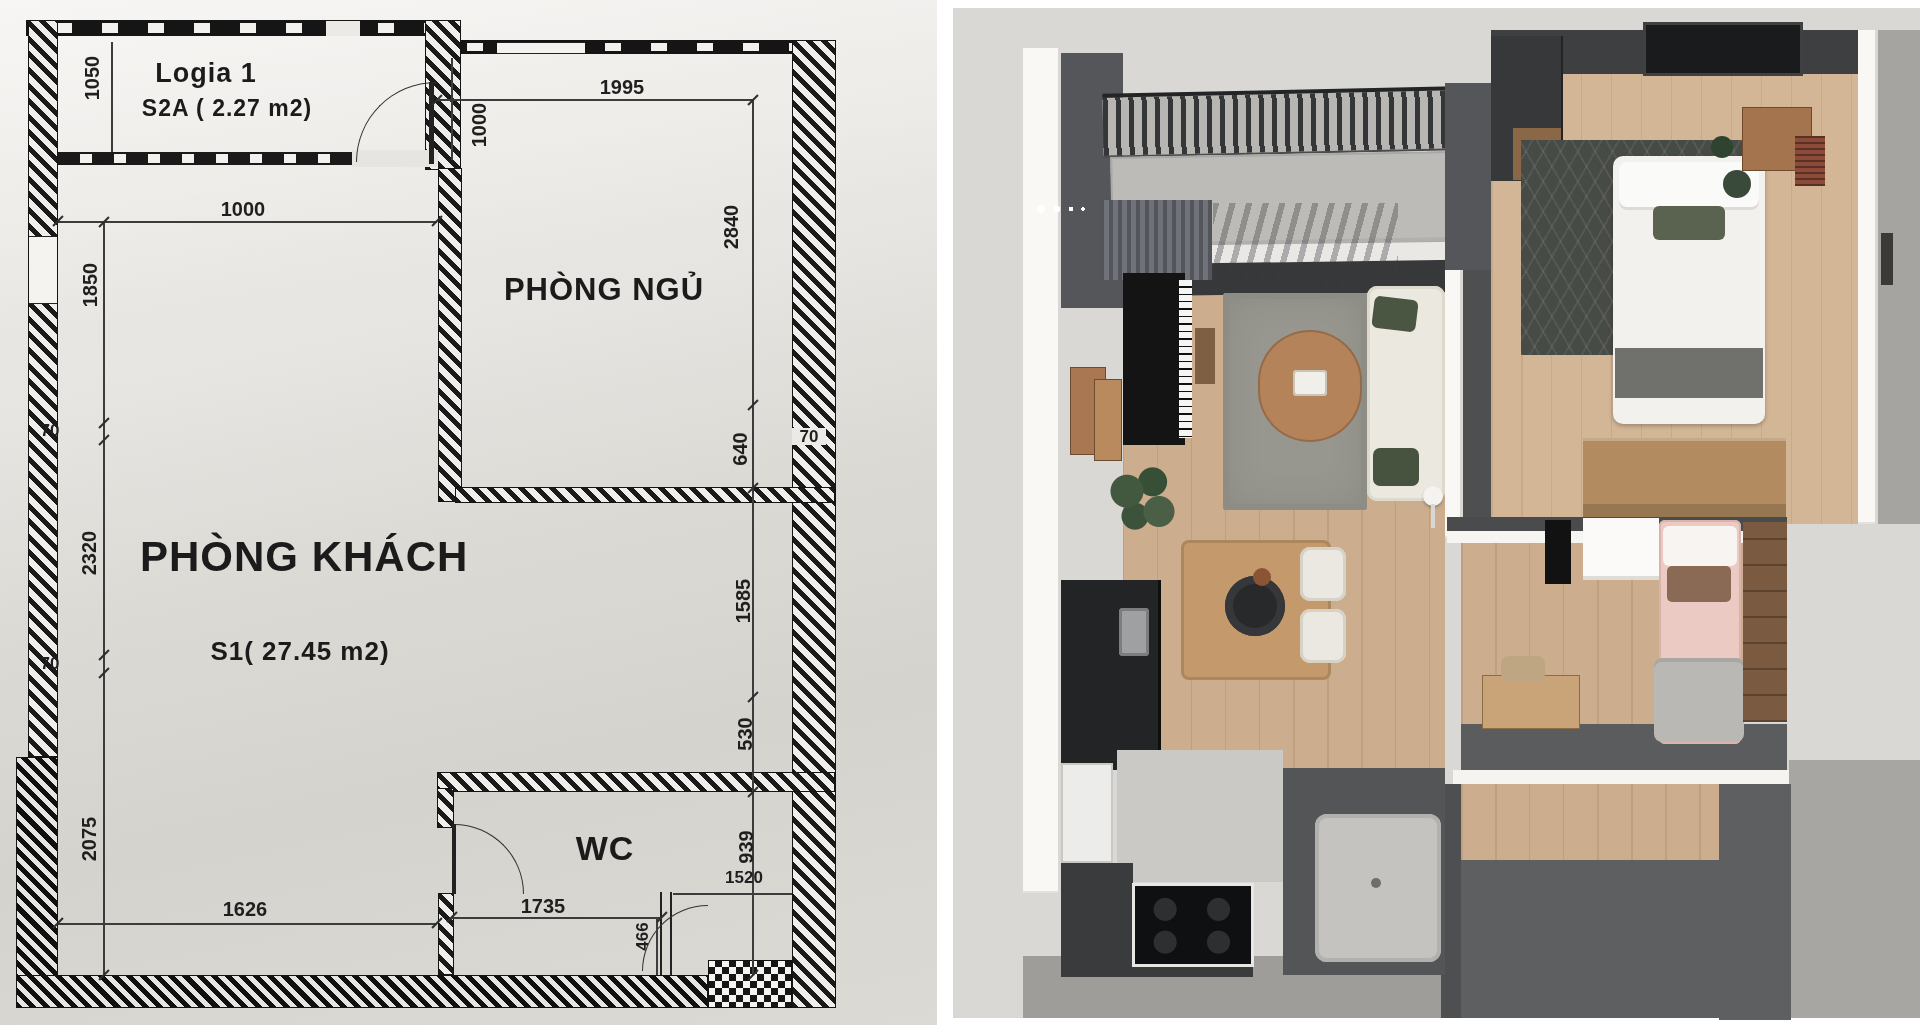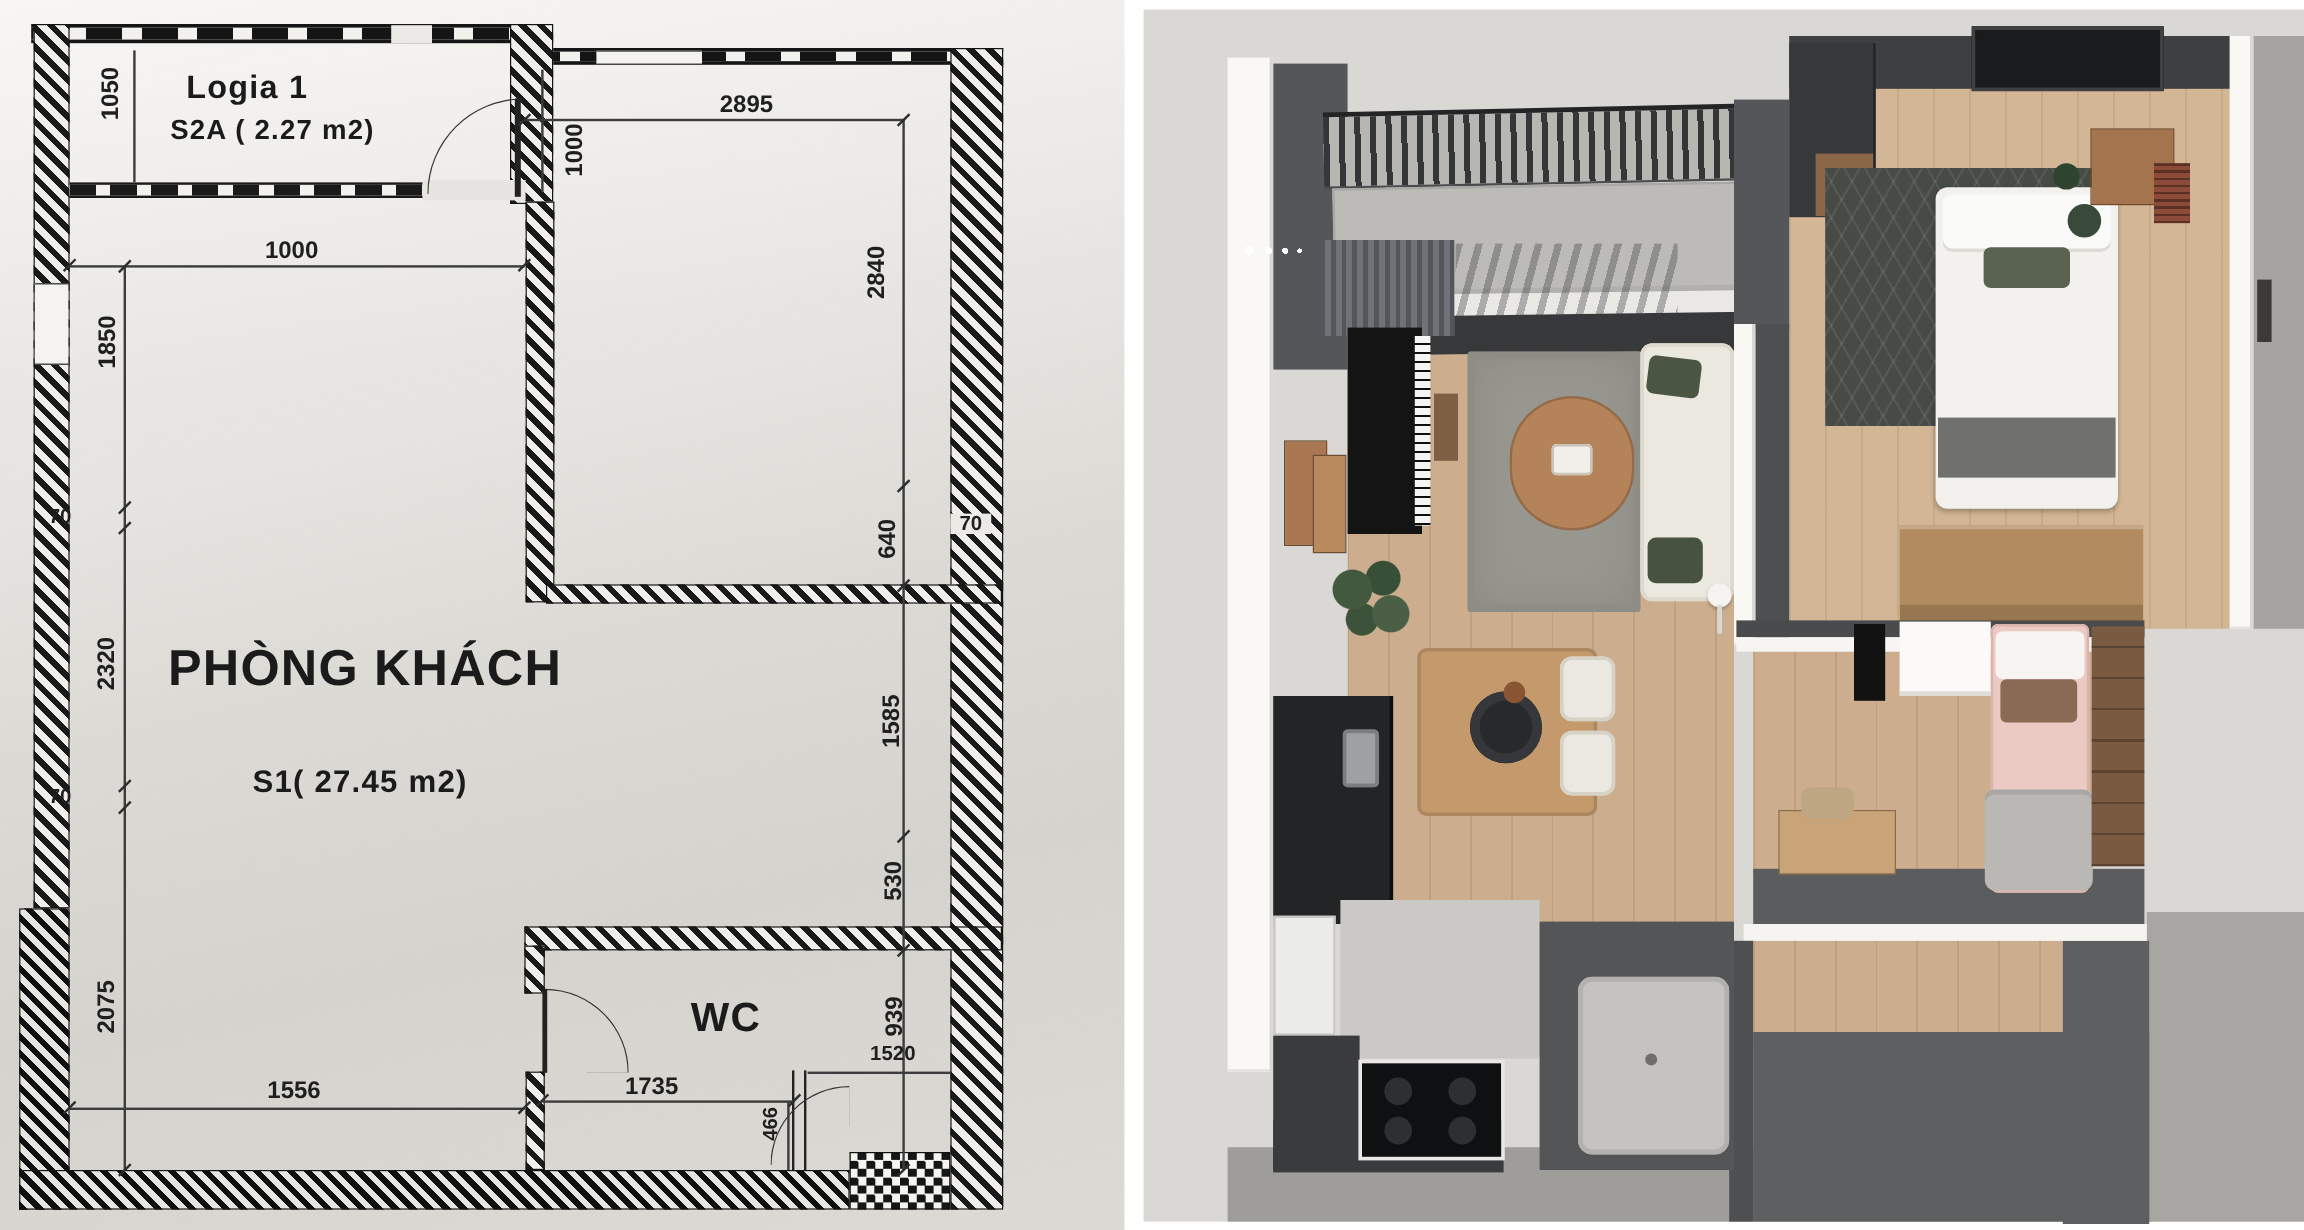--- a/index.html
+++ b/index.html
@@ -110,41 +110,42 @@
     <div class="a tk" style="left:51px;top:220px"></div>
     <div class="a tk" style="left:430px;top:220px"></div>
     <div class="a tk" style="left:430px;top:99px"></div>
     <div class="a tk" style="left:51px;top:922px"></div>
     <div class="a tk" style="left:430px;top:922px"></div>
     <div class="a tk" style="left:445px;top:916px"></div>
     <div class="a tk" style="left:655px;top:916px"></div>
 
     <div class="a room" style="left:116px;top:59px;width:180px;font-size:27px">Logia 1</div>
     <div class="a room" style="left:112px;top:96px;width:230px;font-size:23px;font-weight:600">S2A ( 2.27 m2)</div>
+    <div class="a room" style="left:449px;top:273px;width:310px;font-size:31px">PHÒNG NGỦ</div>
     <div class="a room" style="left:140px;top:534px;width:320px;font-size:42px">PHÒNG KHÁCH</div>
     <div class="a room" style="left:170px;top:637px;width:260px;font-size:26px;font-weight:600">S1( 27.45 m2)</div>
     <div class="a room" style="left:565px;top:830px;width:80px;font-size:34px">WC</div>
 
     <div class="a dim rot" style="left:57px;top:68px;width:70px">1050</div>
     <div class="a dim" style="left:198px;top:199px;width:90px">1000</div>
-    <div class="a dim" style="left:577px;top:77px;width:90px">2895</div>
+    <div class="a dim" style="left:577px;top:77px;width:90px">1995</div>
     <div class="a dim rot" style="left:444px;top:115px;width:70px">1000</div>
     <div class="a dim rot" style="left:696px;top:217px;width:70px">2840</div>
     <div class="a dim rot" style="left:55px;top:275px;width:70px">1850</div>
     <div class="a dim sm" style="left:33px;top:422px;width:34px">70</div>
     <div class="a dim rot" style="left:54px;top:543px;width:70px">2320</div>
     <div class="a dim sm" style="left:33px;top:655px;width:34px">70</div>
     <div class="a dim rot" style="left:54px;top:829px;width:70px">2075</div>
     <div class="a dim rot" style="left:705px;top:439px;width:70px">640</div>
     <div class="a dim sm chip" style="left:792px;top:428px;width:34px">70</div>
     <div class="a dim rot" style="left:708px;top:591px;width:70px">1585</div>
     <div class="a dim rot" style="left:710px;top:724px;width:70px">530</div>
     <div class="a dim rot" style="left:711px;top:837px;width:70px">939</div>
     <div class="a dim sm" style="left:714px;top:869px;width:60px">1520</div>
-    <div class="a dim" style="left:200px;top:899px;width:90px">1556</div>
+    <div class="a dim" style="left:200px;top:899px;width:90px">1626</div>
     <div class="a dim" style="left:498px;top:896px;width:90px">1735</div>
     <div class="a dim rot sm" style="left:612px;top:928px;width:60px">466</div>
   </div>
 
   <div class="a render">
 
     <div class="a" style="left:70px;top:948px;width:770px;height:62px;background:#9e9d9a"></div>
     <div class="a" style="left:836px;top:752px;width:131px;height:258px;background:#a7a6a3"></div>
 
     <div class="a wood" style="left:170px;top:262px;width:322px;height:610px"></div>

